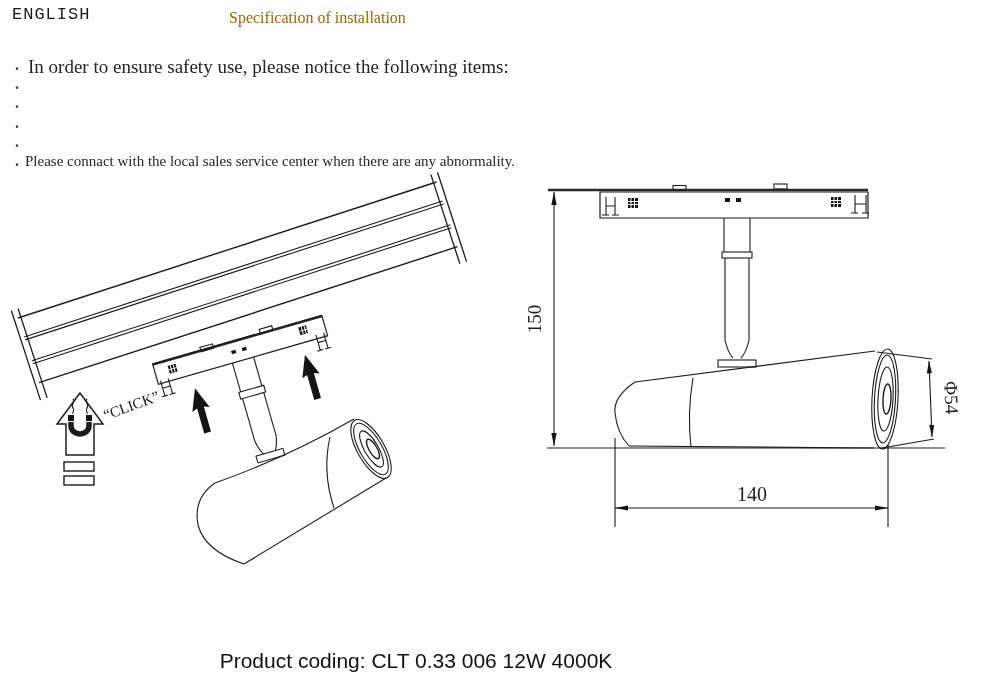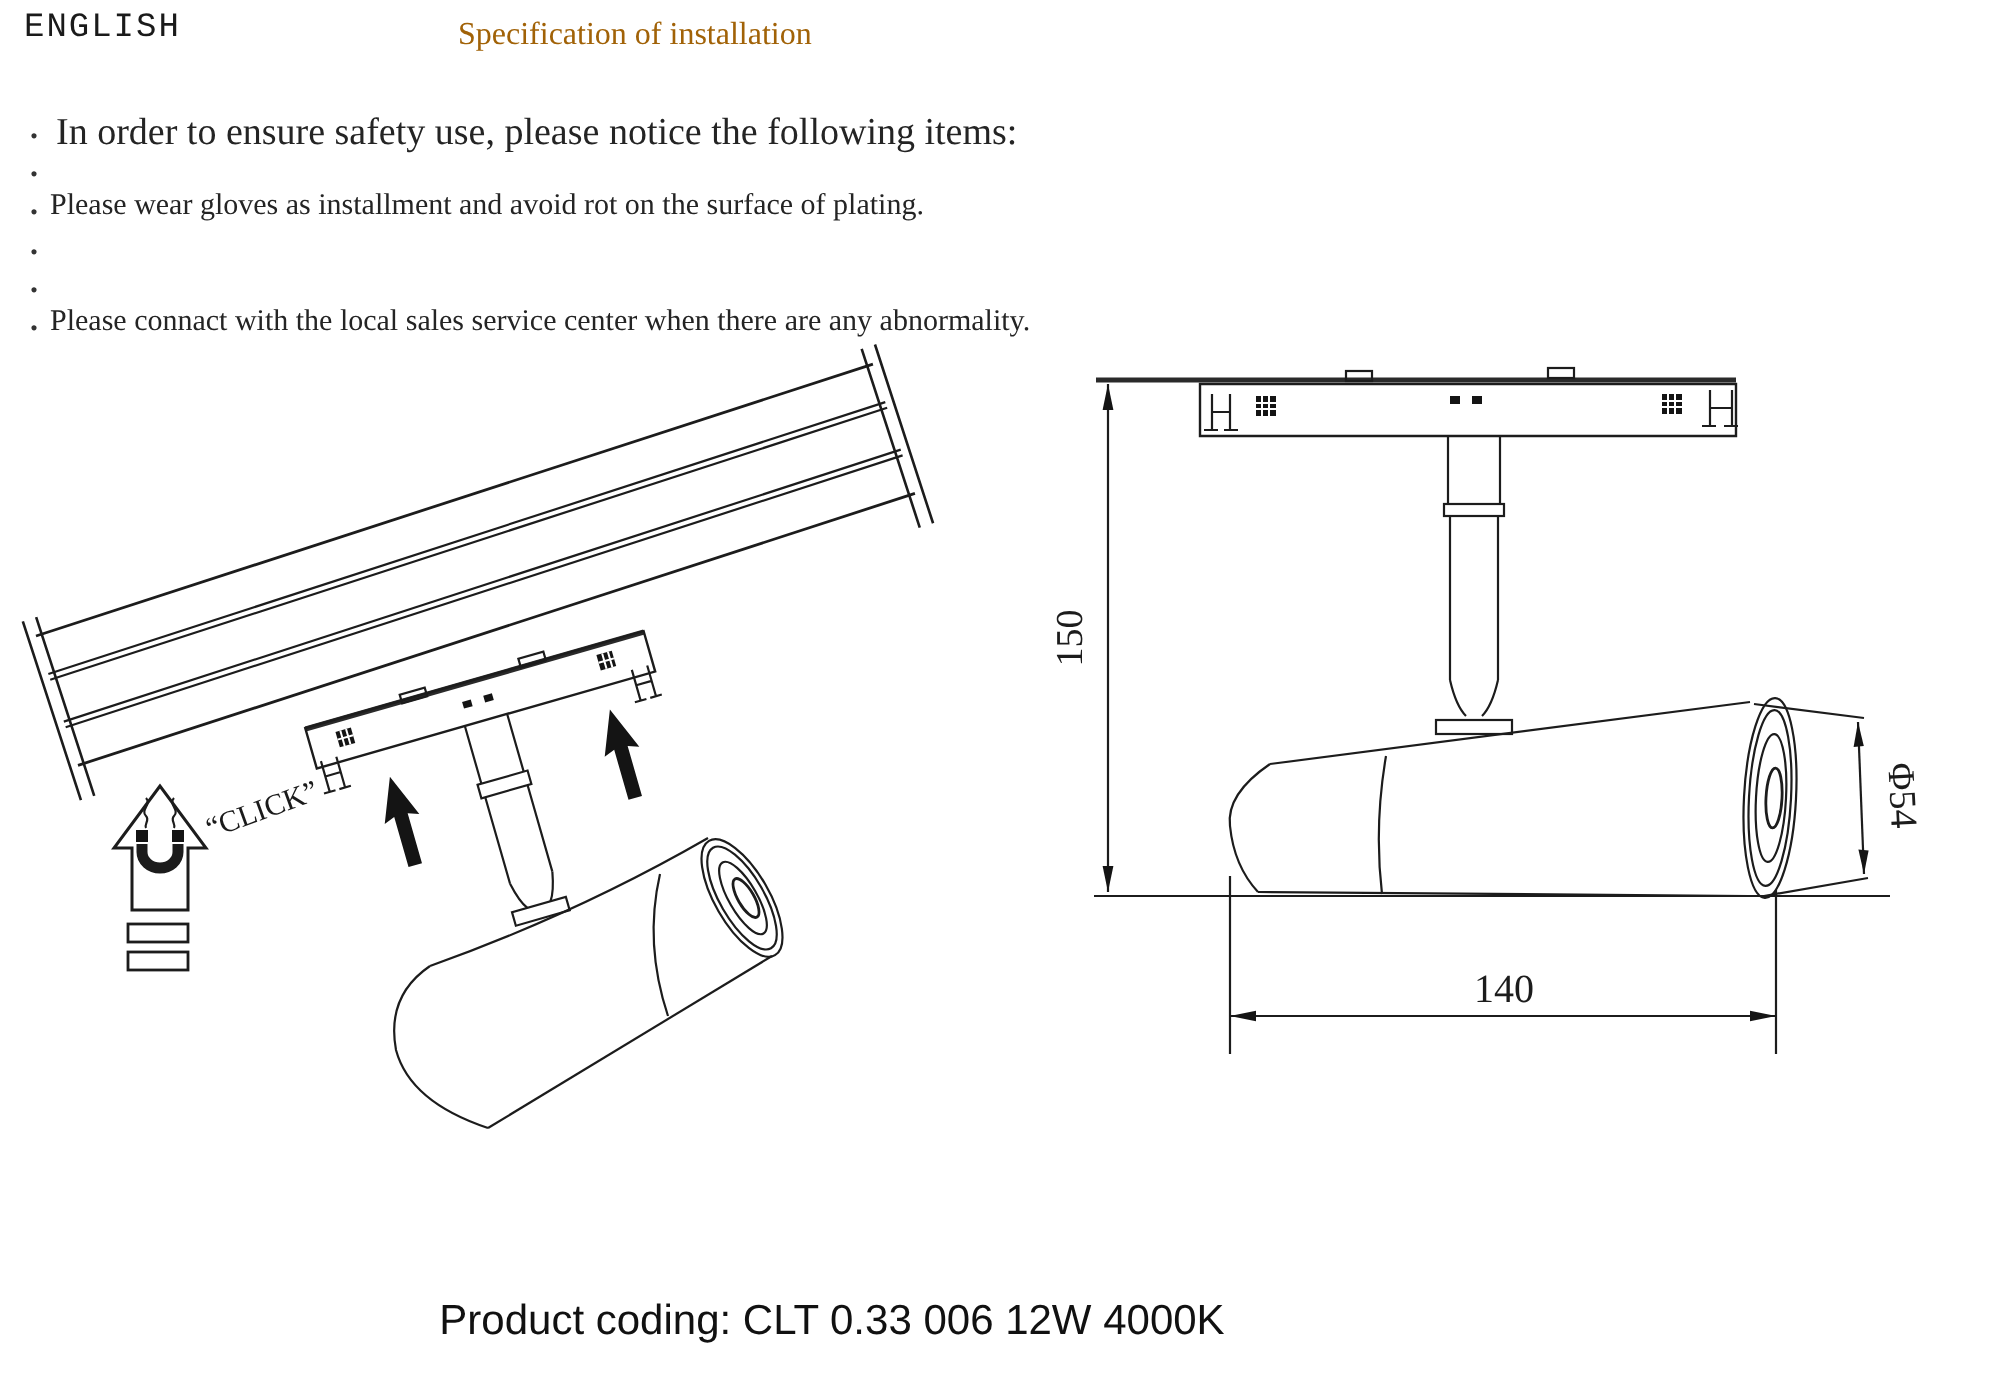--- a/index.html
+++ b/index.html
@@ -42,21 +42,20 @@
 <div class="intro">In order to ensure safety use, please notice the following items:</div>
 <div class="safety-list">
   <div class="safety-item">
     <span class="bullet">.</span>
   </div>
   <div class="safety-item">
     <span class="bullet">.</span>
   </div>
   <div class="safety-item">
     <span class="bullet">.</span>
-    <span>Please wear gloves as installment and avoid rot on the surface of plating.</span>
   </div>
   <div class="safety-item">
     <span class="bullet">.</span>
   </div>
   <div class="safety-item">
     <span class="bullet">.</span>
   </div>
   <div class="safety-item">
     <span class="bullet">.</span>
     <span>Please connact with the local sales service center when there are any abnormality.</span>

